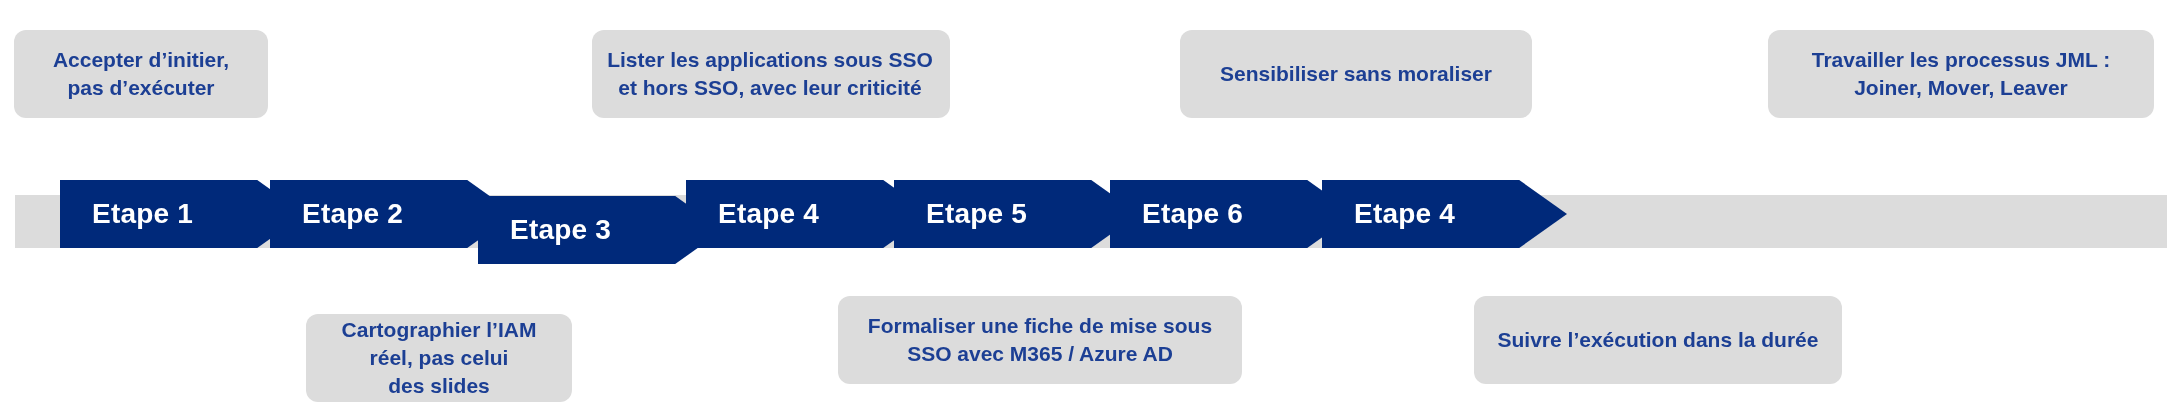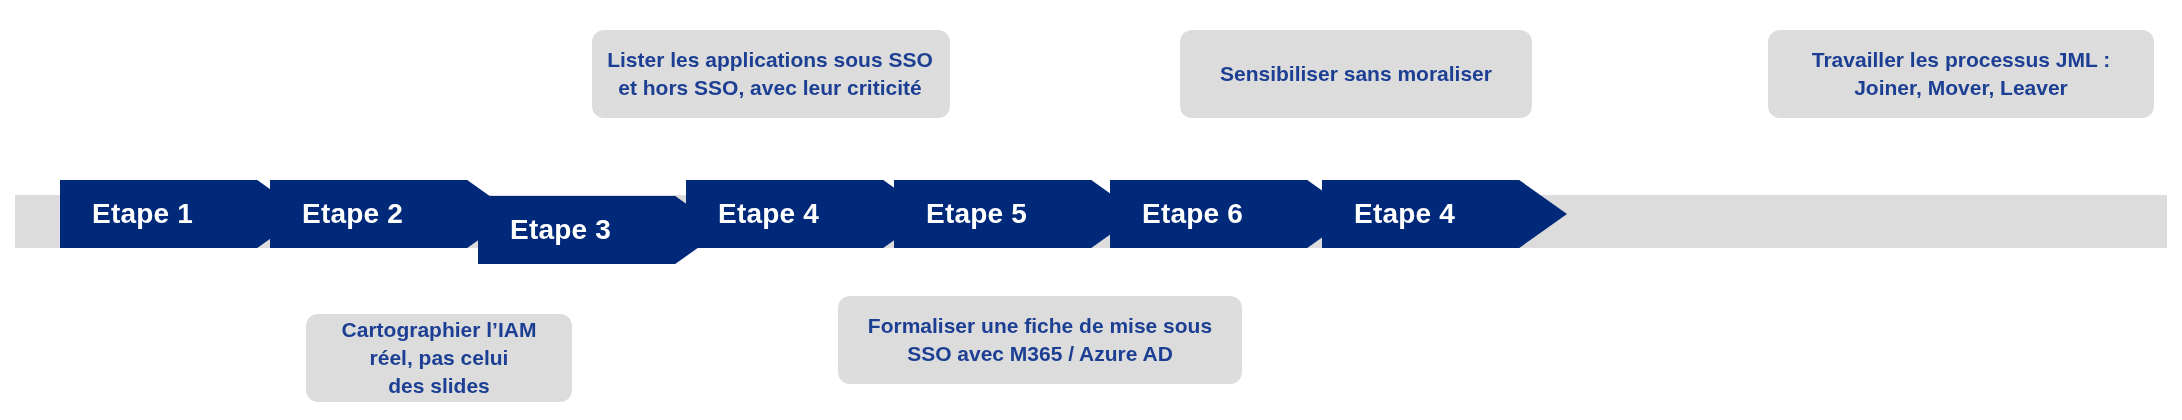--- a/index.html
+++ b/index.html
@@ -72,40 +72,47 @@
   .card.top    { top: 30px;  height: 88px; }
   .card.bottom { top: 296px; height: 88px; }
 </style>
 </head>
 <body>
 
 <div id="stage">
 
   <div id="track"></div>
 
+  <div class="card top" style="left:14px; width:254px;">
+    <span class="card-text">Accepter d’initier,
+pas d’exécuter</span>
+  </div>
 
   <div class="card bottom" style="left:306px; width:266px;margin-top:18px;">
     <span class="card-text">Cartographier l’IAM réel, pas celui
 des slides</span>
   </div>
 
   <div class="card top" style="left:592px; width:358px;padding-left:12px;">
     <span class="card-text">Lister les applications sous SSO
 et hors SSO, avec leur criticité</span>
   </div>
 
   <div class="card bottom" style="left:838px; width:404px;">
     <span class="card-text">Formaliser une fiche de mise sous
 SSO avec M365 / Azure AD</span>
   </div>
 
   <div class="card top" style="left:1180px; width:352px;">
     <span class="card-text">Sensibiliser sans moraliser</span>
   </div>
 
+  <div class="card bottom" style="left:1474px; width:368px;">
+    <span class="card-text">Suivre l’exécution dans la durée</span>
+  </div>
 
   <div class="card top" style="left:1768px; width:386px;">
     <span class="card-text">Travailler les processus JML :
 Joiner, Mover, Leaver</span>
   </div>
 
   <div class="chevron" style="left:60px;">
     <span class="chevron-label">Etape 1</span>
   </div>
   <div class="chevron" style="left:270px;">

